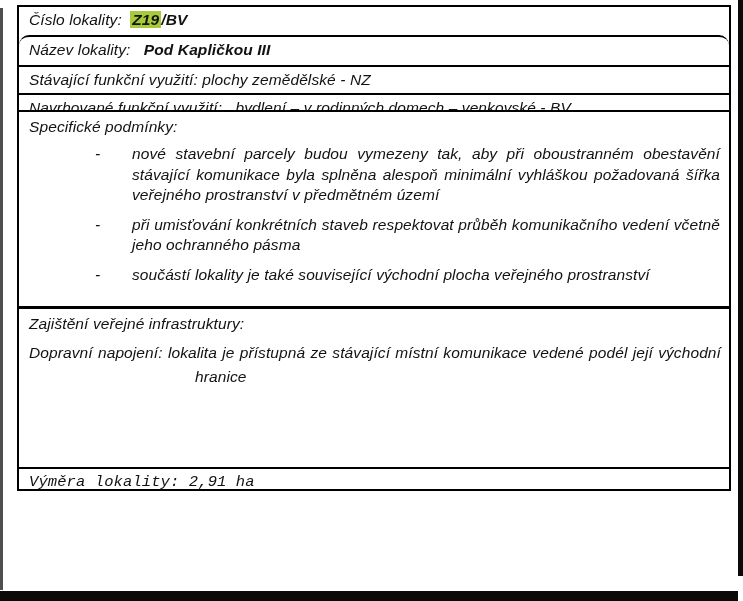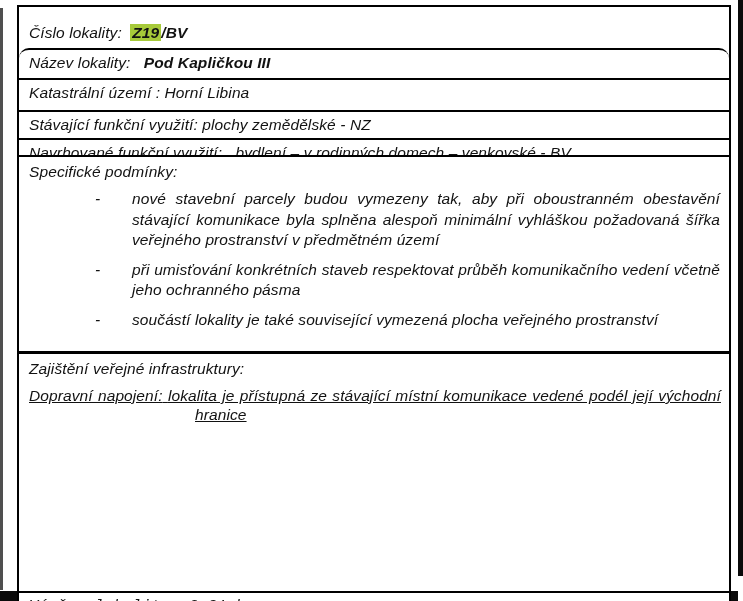--- a/index.html
+++ b/index.html
@@ -28,27 +28,27 @@
     background: #fff;
   }
   .row {
     box-sizing: border-box;
     padding: 4px 7px 0 10px;
     overflow: hidden;
   }
   .row + .row { border-top: 2px solid #000; }
   .row.r7 { border-top: 3px solid #000; }
   .row.r8 { border-top: 2.5px solid #000; }
-  .r1 { height: 28px; margin-top: 13px; }
+  .r1 { height: 28px; }
   .r2 { height: 30px; border-radius: 10px; }
   .r3 { height: 32px; }
   .r4 { height: 28px; }
   .r5 { height: 17px; }
   .r6 { height: 196px; }
-  .r7 { height: 240px; }
+  .r7 { height: 161px; }
   .r8 { height: 22px; font-family: Liberation Mono, monospace; }
 
   .bold { font-weight: 700; }
   .hl { padding: 0 2px; }
   .gap-sm { margin-left: 4px; }
   .gap-md { margin-left: 9px; }
 
   .section-label { margin: 0 0 7px 0; line-height: 21px; }
 
   p.bullet {
@@ -58,22 +58,21 @@
     padding-right: 2px;
     text-align: justify;
     line-height: 20.5px;
   }
   p.bullet .dash { position: absolute; left: 66px; top: 0; }
 
   p.para {
     margin: 0 0 5px 0;
     padding-right: 1px;
     text-align: justify;
-    line-height: 19px;
-    text-decoration: underline;
+    line-height: 24px;
   }
   .hang-1 { padding-left: 166px; text-indent: -166px; }
   .hang-2 { padding-left: 101px; text-indent: -101px; }
   .hang-3 { padding-left: 103px; text-indent: -103px; }
   .hang-4 { padding-left: 105px; text-indent: -105px; }
 </style>
 </head>
 <body>
 
 <div class="page">
@@ -87,40 +86,36 @@
     <div class="row r1">
       <span>Číslo lokality:</span>
       <span class="bold gap-sm"><span class="hl" style="background-color: rgb(167, 202, 58);">Z19</span><span>/BV</span></span>
     </div>
 
     <div class="row r2">
       <span>Název lokality:</span>
       <span class="bold gap-md">Pod Kapličkou III</span>
     </div>
 
-    <div class="row r3">
-      <span>Katastrální území :</span>
-      <span>Horní Libina</span>
-    </div>
 
     <div class="row r4">
       <span>Stávající funkční využití:</span>
       <span>plochy zemědělské  - NZ</span>
     </div>
 
     <div class="row r5">
       <span>Navrhované funkční využití:</span>
       <span class="gap-md">bydlení – v rodinných domech – venkovské - BV</span>
     </div>
 
     <div class="row r6">
       <p class="section-label">Specifické podmínky:</p>
       <p class="bullet"><span class="dash">-</span><span>nové stavební parcely budou vymezeny tak, aby při oboustranném obestavění stávající komunikace byla splněna alespoň minimální vyhláškou požadovaná šířka veřejného prostranství v předmětném území</span></p>
       <p class="bullet"><span class="dash">-</span><span>při umisťování konkrétních staveb respektovat průběh komunikačního vedení včetně jeho ochranného pásma</span></p>
-      <p class="bullet"><span class="dash">-</span><span>součástí lokality je také související vymezená  plocha veřejného prostranství</span></p>
+      <p class="bullet"><span class="dash">-</span><span>součástí lokality je také související východní  plocha veřejného prostranství</span></p>
     </div>
 
     <div class="row r7">
       <p class="section-label">Zajištění veřejné infrastruktury:</p>
       <p class="para hang-1"><span>Dopravní napojení:</span> <span>lokalita je přístupná ze stávající místní komunikace vedené podél její východní hranice</span></p>
     </div>
 
     <div class="row r8">
       <span>Výměra lokality:</span>
       <span>2,91 ha</span>

